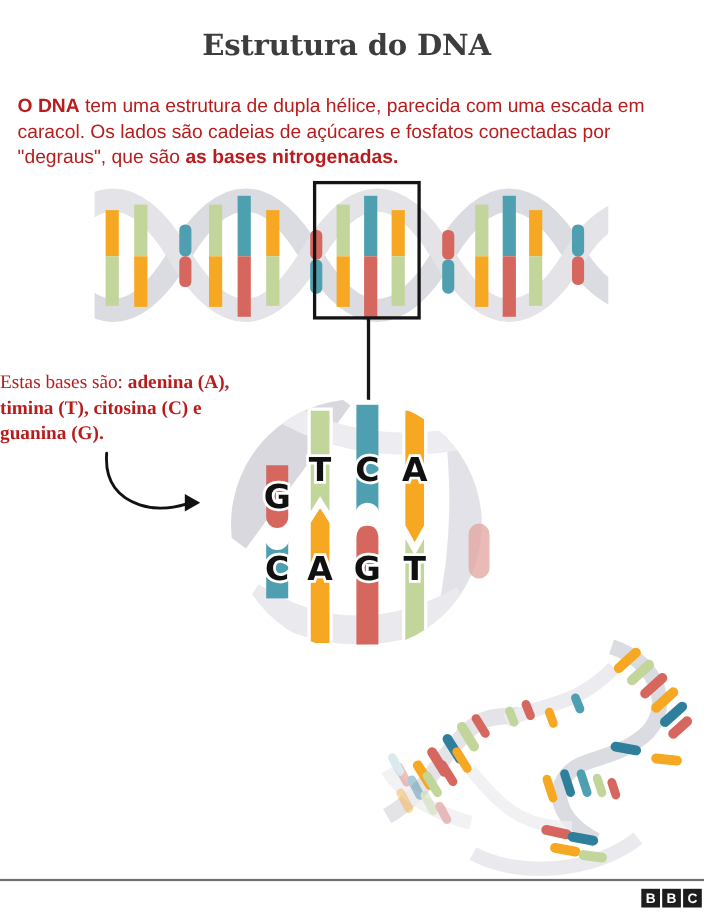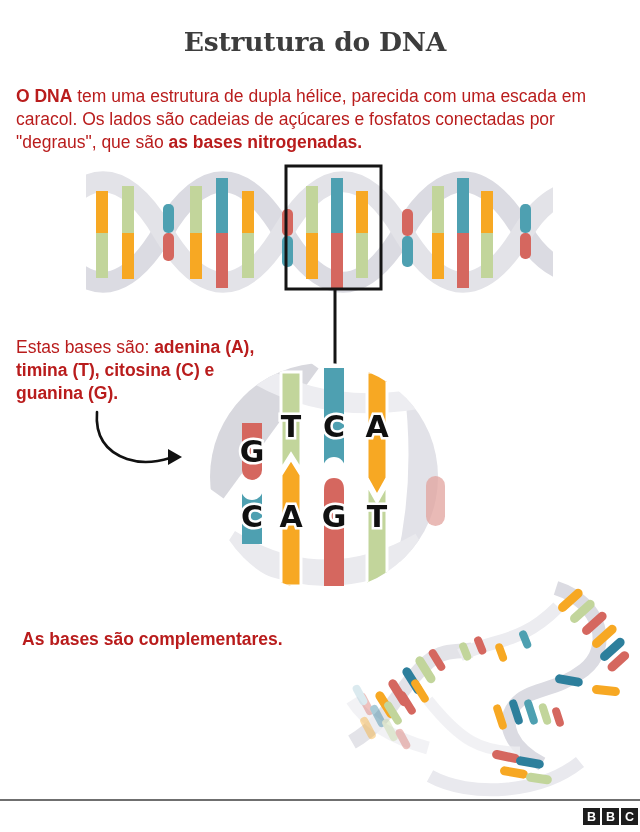--- a/index.html
+++ b/index.html
@@ -8,21 +8,21 @@
     font-family:"Liberation Sans",sans-serif;color:#1a1a1a;overflow:hidden;
   }
   .abs{position:absolute;}
   #page-title{
     left:15px;top:26px;width:600px;
     font-family:"DejaVu Serif","Liberation Serif",serif;
     font-size:26.5px;font-weight:700;color:#3d3d3d;letter-spacing:-0.2px;
   }
   .para{font-size:17.5px;line-height:23px;color:#b91c1c;}
   #intro-paragraph{left:16px;top:85px;width:572px;}
-  #bases-paragraph{left:16px;top:336px;width:242px;}
+  #bases-paragraph{left:0;top:336px;width:242px;font-family:Liberation Serif, serif;}
   #complementary-paragraph{left:22px;top:627px;width:340px;line-height:25px;}
   .b{font-weight:700;}
   .blk{display:block;}
   #artwork{left:0;top:0;width:640px;height:832px;pointer-events:none;}
   #footer-line{left:0;top:799px;width:640px;height:2px;background:#6f6f6f;}
   #bbc-logo{left:583px;top:808px;display:flex;gap:2px;}
   .bbc-sq{
     width:17px;height:17px;background:#1d1d1d;color:#ffffff;
     display:flex;align-items:center;justify-content:center;
     font-size:12.5px;font-weight:700;font-family:"Liberation Sans",sans-serif;
@@ -222,21 +222,21 @@
 
 <p id="intro-paragraph" class="abs para" style="margin:0;">
   <span class="b">O DNA</span><span> tem uma estrutura de dupla hélice, parecida com uma escada em caracol. Os lados são cadeias de açúcares e fosfatos conectadas por "degraus", que são </span><span class="b">as bases nitrogenadas.</span>
 </p>
 
 <p id="bases-paragraph" class="abs para" style="margin:0;">
   <span>Estas bases são: </span><span class="b">adenina (A), timina (T), citosina (C) e guanina (G).</span>
 </p>
 
 <p id="complementary-paragraph" class="abs para" style="margin:0;">
-  <span class="b blk">As bases são complementares.</span>
+  
 </p>
 
 <div id="footer-line" class="abs"></div>
 <div id="bbc-logo" class="abs">
   <div class="bbc-sq">B</div>
   <div class="bbc-sq">B</div>
   <div class="bbc-sq">C</div>
 </div>
 
 </body></html>

